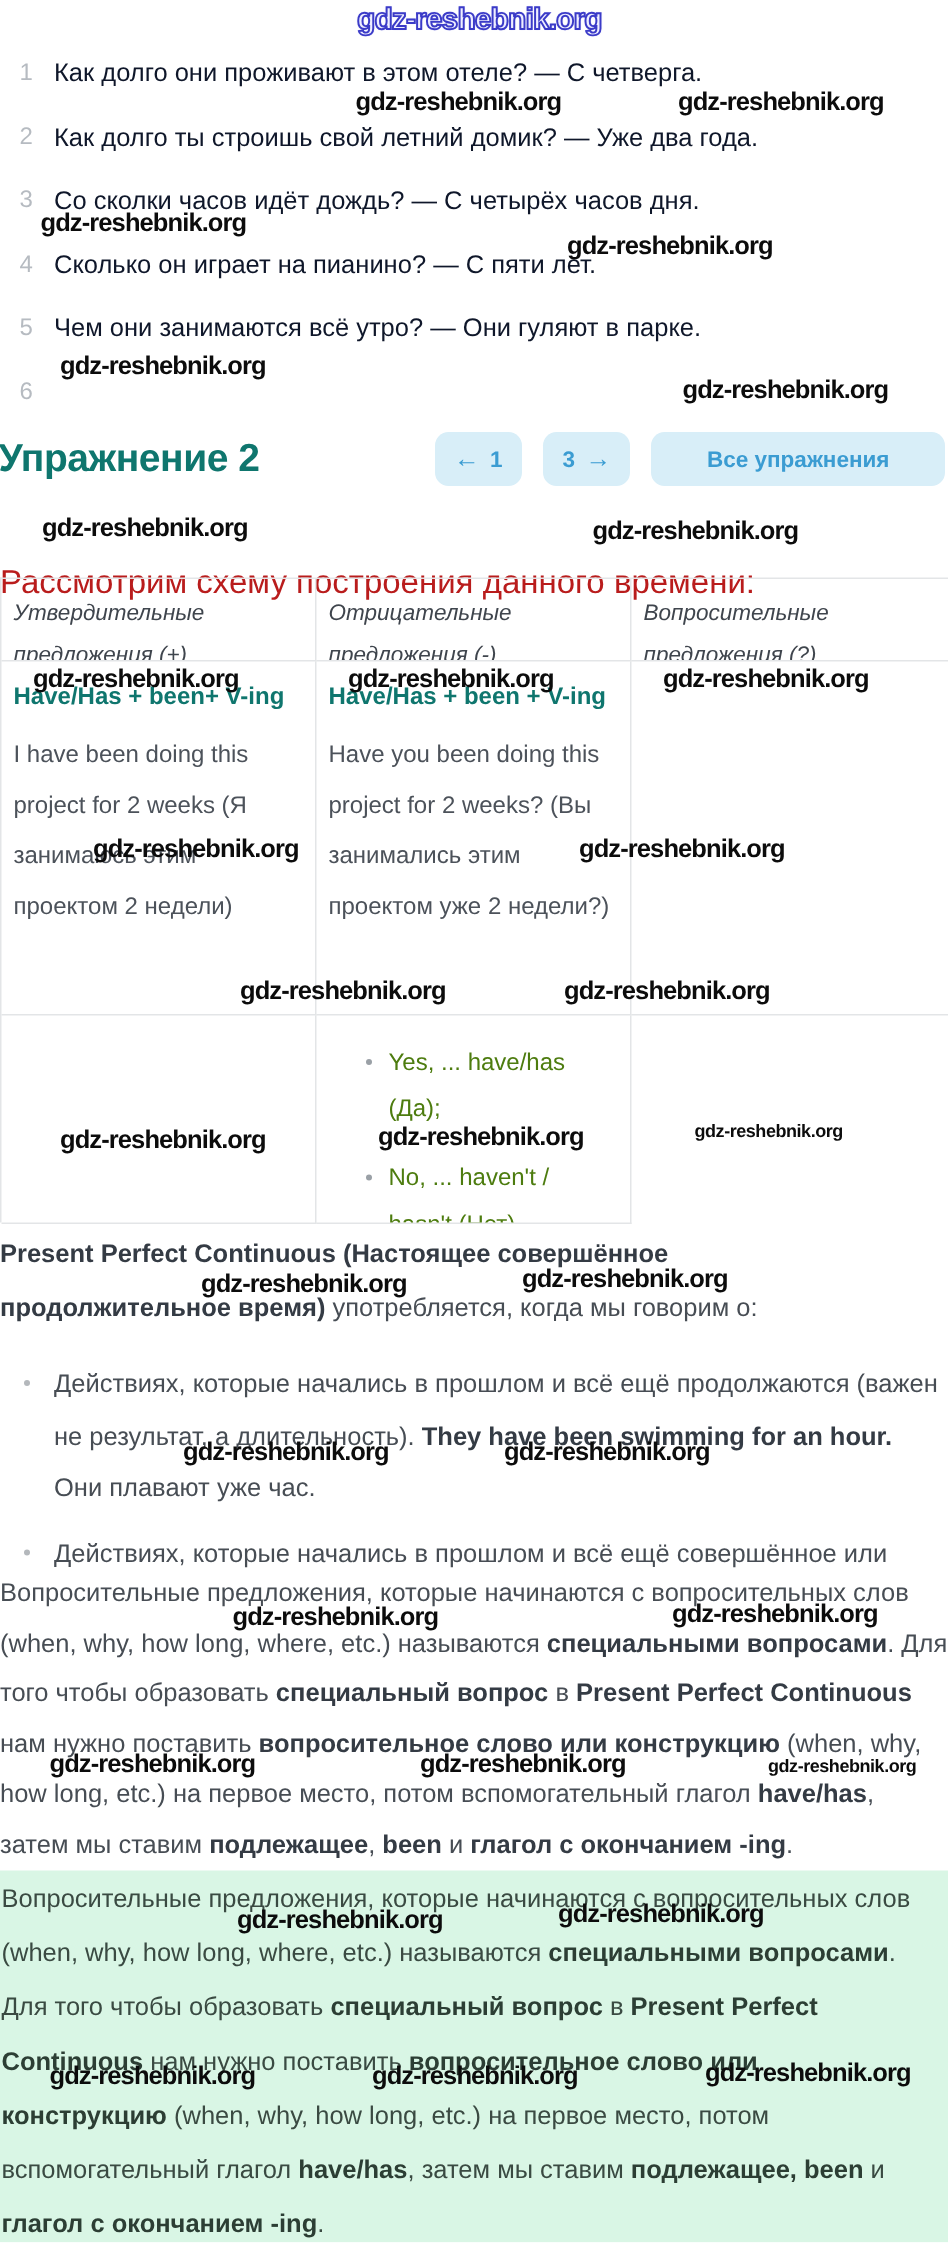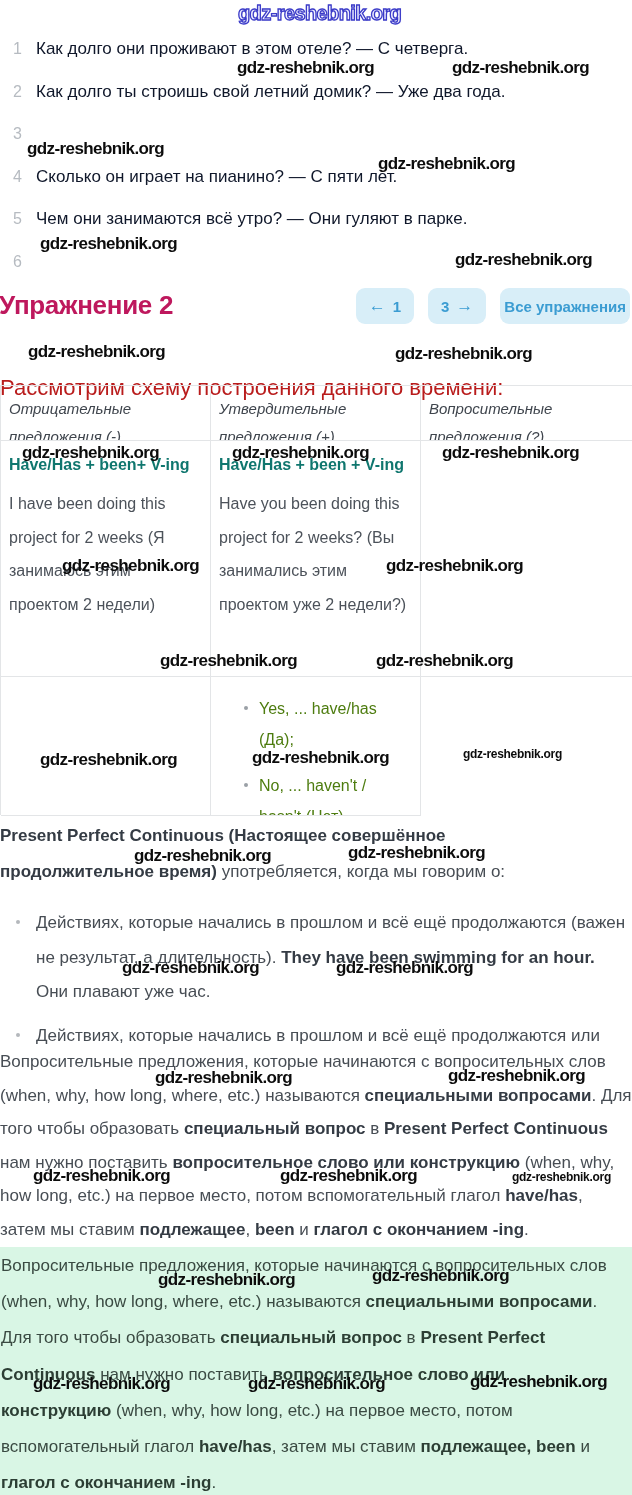--- a/index.html
+++ b/index.html
@@ -35,31 +35,31 @@
   }
 
   
   .intro-list { position:absolute; top:28px; left:0; right:0; list-style:none; }
   .intro-list li { display:flex; height:42.5px; align-items:center; font-size:17px; }
   .intro-list .num { flex:none; width:36px; padding-left:13px; color:#b6bbc1; font-size:16px; }
   .intro-list .txt { color:#0f172a; }
 
   
   .ex-header { position:absolute; top:287px; left:0; right:0; height:40px; }
-  .ex-title { position:absolute; left:-1px; top:3px; font-size:26px; font-weight:700; color:#be185d; letter-spacing:-0.3px; }
+  .ex-title { position:absolute; left:-1px; top:3px; font-size:26px; font-weight:700; color:#0f766e; letter-spacing:-0.3px; }
   .nav { position:absolute; right:2px; top:1px; display:flex; gap:14px; }
   .nav button {
     height:36px; border:none; border-radius:9px;
     background:#d8eef8; color:#3b9cd2;
     font-family:"Liberation Sans", sans-serif;
     font-size:15px; font-weight:600;
     padding:0 13px; cursor:pointer;
     display:flex; align-items:center; gap:7px;
   }
-  .nav .all-btn { padding:0 4px;text-align:center; }
+  .nav .all-btn { padding:0 37px;text-align:center; }
   .nav .arr { font-size:17px; font-weight:400; }
 
   
   .scheme-intro { position:absolute; top:376px; left:0; font-size:22px; line-height:24px; color:#b91c1c; }
 
   
   .gtable {
     position:absolute; top:385px; left:0;
     width:632px; height:430px;
     display:grid;
@@ -113,20 +113,21 @@
     <li>
         <span class="num">1</span>
         <span class="txt">Как долго они проживают в этом отеле? — С четверга.</span>
       </li>
     <li>
         <span class="num">2</span>
         <span class="txt">Как долго ты строишь свой летний домик? — Уже два года.</span>
       </li>
     <li>
         <span class="num">3</span>
+        <span class="txt">Со сколки часов идёт дождь? — С четырёх часов дня.</span>
       </li>
     <li>
         <span class="num">4</span>
         <span class="txt">Сколько он играет на пианино? — С пяти лет.</span>
       </li>
     <li>
         <span class="num">5</span>
         <span class="txt">Чем они занимаются всё утро? — Они гуляют в парке.</span>
       </li>
     <li>
@@ -145,22 +146,22 @@
         <span>3</span>
           <span class="arr">→</span>
       </button>
       <button class="all-btn">Все упражнения</button>
     </div>
   </div>
 
   <p class="scheme-intro">Рассмотрим схему построения данного времени:</p>
 
   <div class="gtable">
+    <div class="gcell head">Утвердительные предложения (+)</div>
     <div class="gcell head">Отрицательные предложения (-)</div>
-    <div class="gcell head">Утвердительные предложения (+)</div>
     <div class="gcell head">Вопросительные предложения (?)</div>
 
     <div class="gcell">
       <div class="formula">Have/Has + been+ V-ing</div>
       <div class="ctext">I have been doing this project for 2 weeks (Я занимаюсь этим проектом 2 недели)</div>
     </div>
     <div class="gcell">
       <div class="formula">Have/Has + been + V-ing</div>
       <div class="ctext">Have you been doing this project for 2 weeks? (Вы занимались этим проектом уже 2 недели?)</div>
     </div>
@@ -172,21 +173,21 @@
         <li>Yes, ... have/has (Да);</li>
         <li>No, ... haven't / hasn't (Нет)</li>
       </ul>
     </div>
   </div>
 
   <p class="usage"><span class="b">Present Perfect Continuous (Настоящее совершённое продолжительное время)</span><span> употребляется, когда мы говорим о:</span></p>
 
   <ul class="points">
     <li><span>Действиях, которые начались в прошлом и всё ещё продолжаются (важен не результат, а длительность). </span><span class="b">They have been swimming for an hour.</span><span> Они плавают уже час.</span></li>
-    <li><span>Действиях, которые начались в прошлом и всё ещё продолжаются или</span></li>
+    <li><span>Действиях, которые начались в прошлом и всё ещё совершённое или</span></li>
   </ul>
 
   <p class="para2"><span>Вопросительные предложения, которые начинаются с вопросительных слов (when, why, how long, where, etc.) называются </span><span class="b">специальными вопросами</span><span>. Для того чтобы образовать </span><span class="b">специальный вопрос</span><span> в </span><span class="b">Present Perfect Continuous</span><span> нам нужно поставить </span><span class="b">вопросительное слово или конструкцию</span><span> (when, why, how long, etc.) на первое место, потом вспомогательный глагол </span><span class="b">have/has</span><span>, затем мы ставим </span><span class="b">подлежащее</span><span>, </span><span class="b">been</span><span> и </span><span class="b">глагол с окончанием -ing</span><span>.</span></p>
 
   <div class="green">
     <p><span>Вопросительные предложения, которые начинаются с вопросительных слов (when, why, how long, where, etc.) называются </span><span class="b">специальными вопросами</span><span>. Для того чтобы образовать </span><span class="b">специальный вопрос</span><span> в </span><span class="b">Present Perfect Continuous</span><span> нам нужно поставить </span><span class="b">вопросительное слово или конструкцию</span><span> (when, why, how long, etc.) на первое место, потом вспомогательный глагол </span><span class="b">have/has</span><span>, затем мы ставим </span><span class="b">подлежащее, been</span><span> и </span><span class="b">глагол с окончанием -ing</span><span>.</span></p>
   </div>
 
   <div class="wm-layer">
       <span class="wm wm-top" style="left: 238px; top: 2px;">gdz-reshebnik.org</span>

